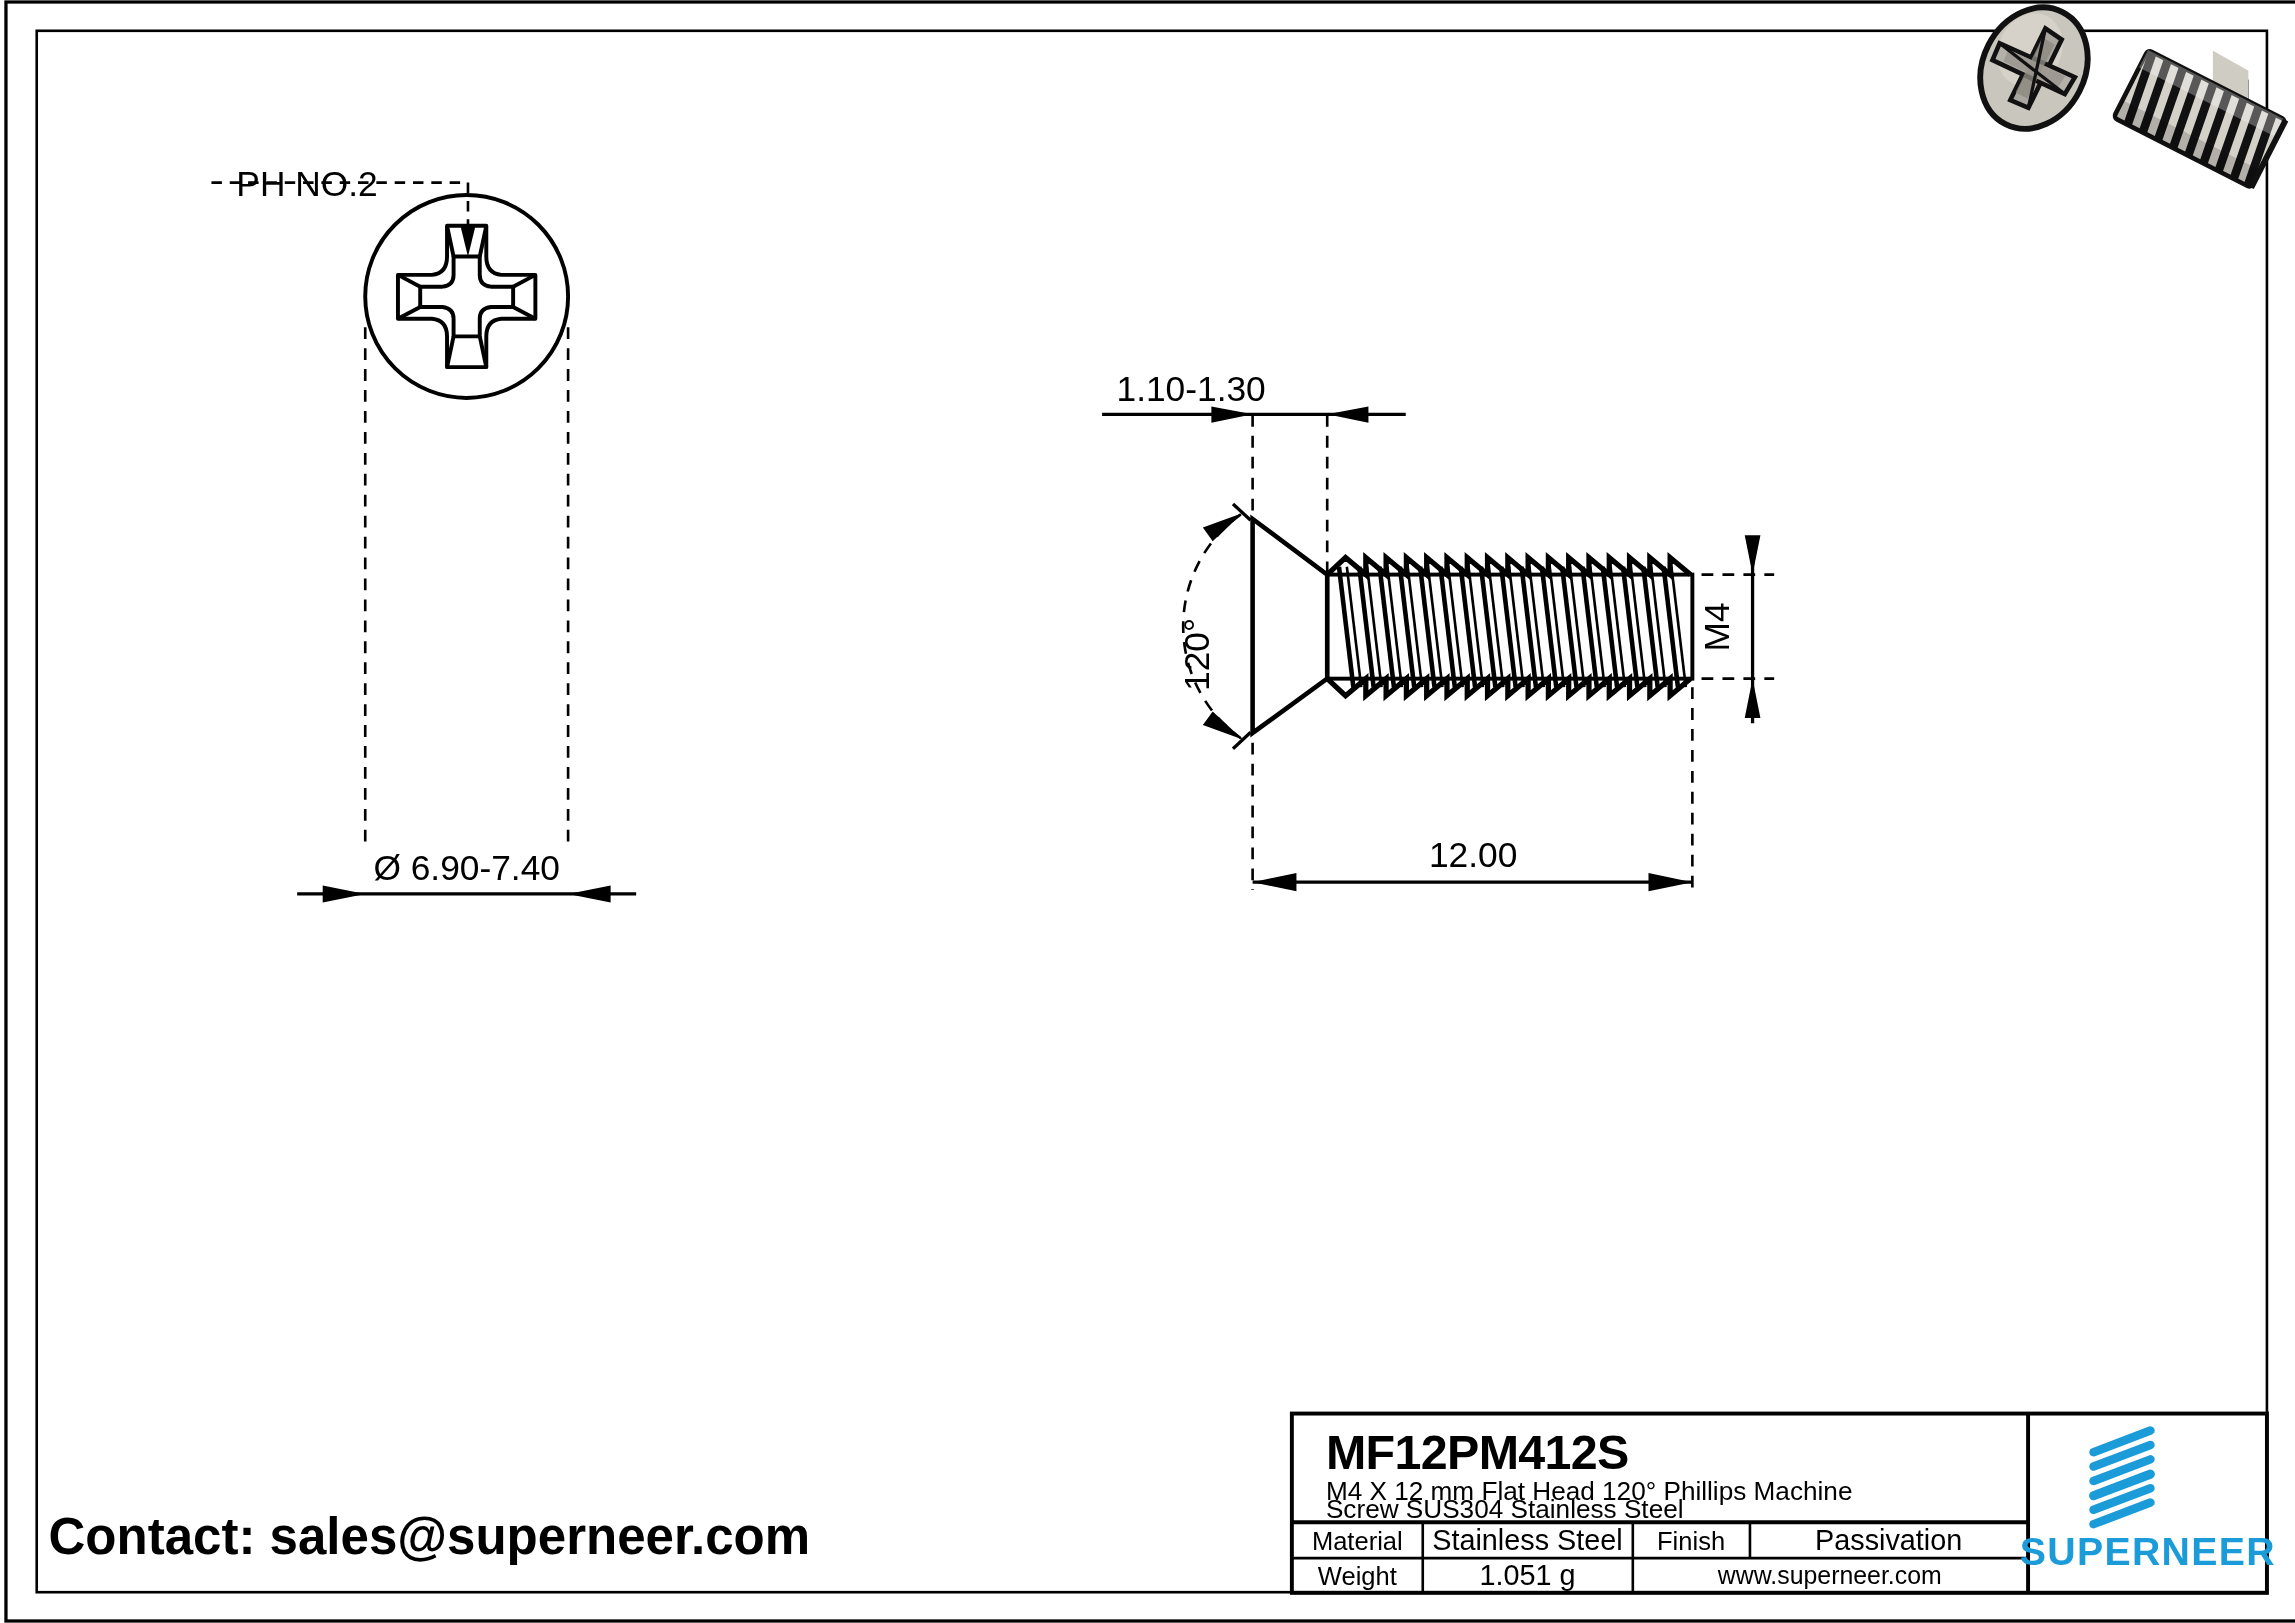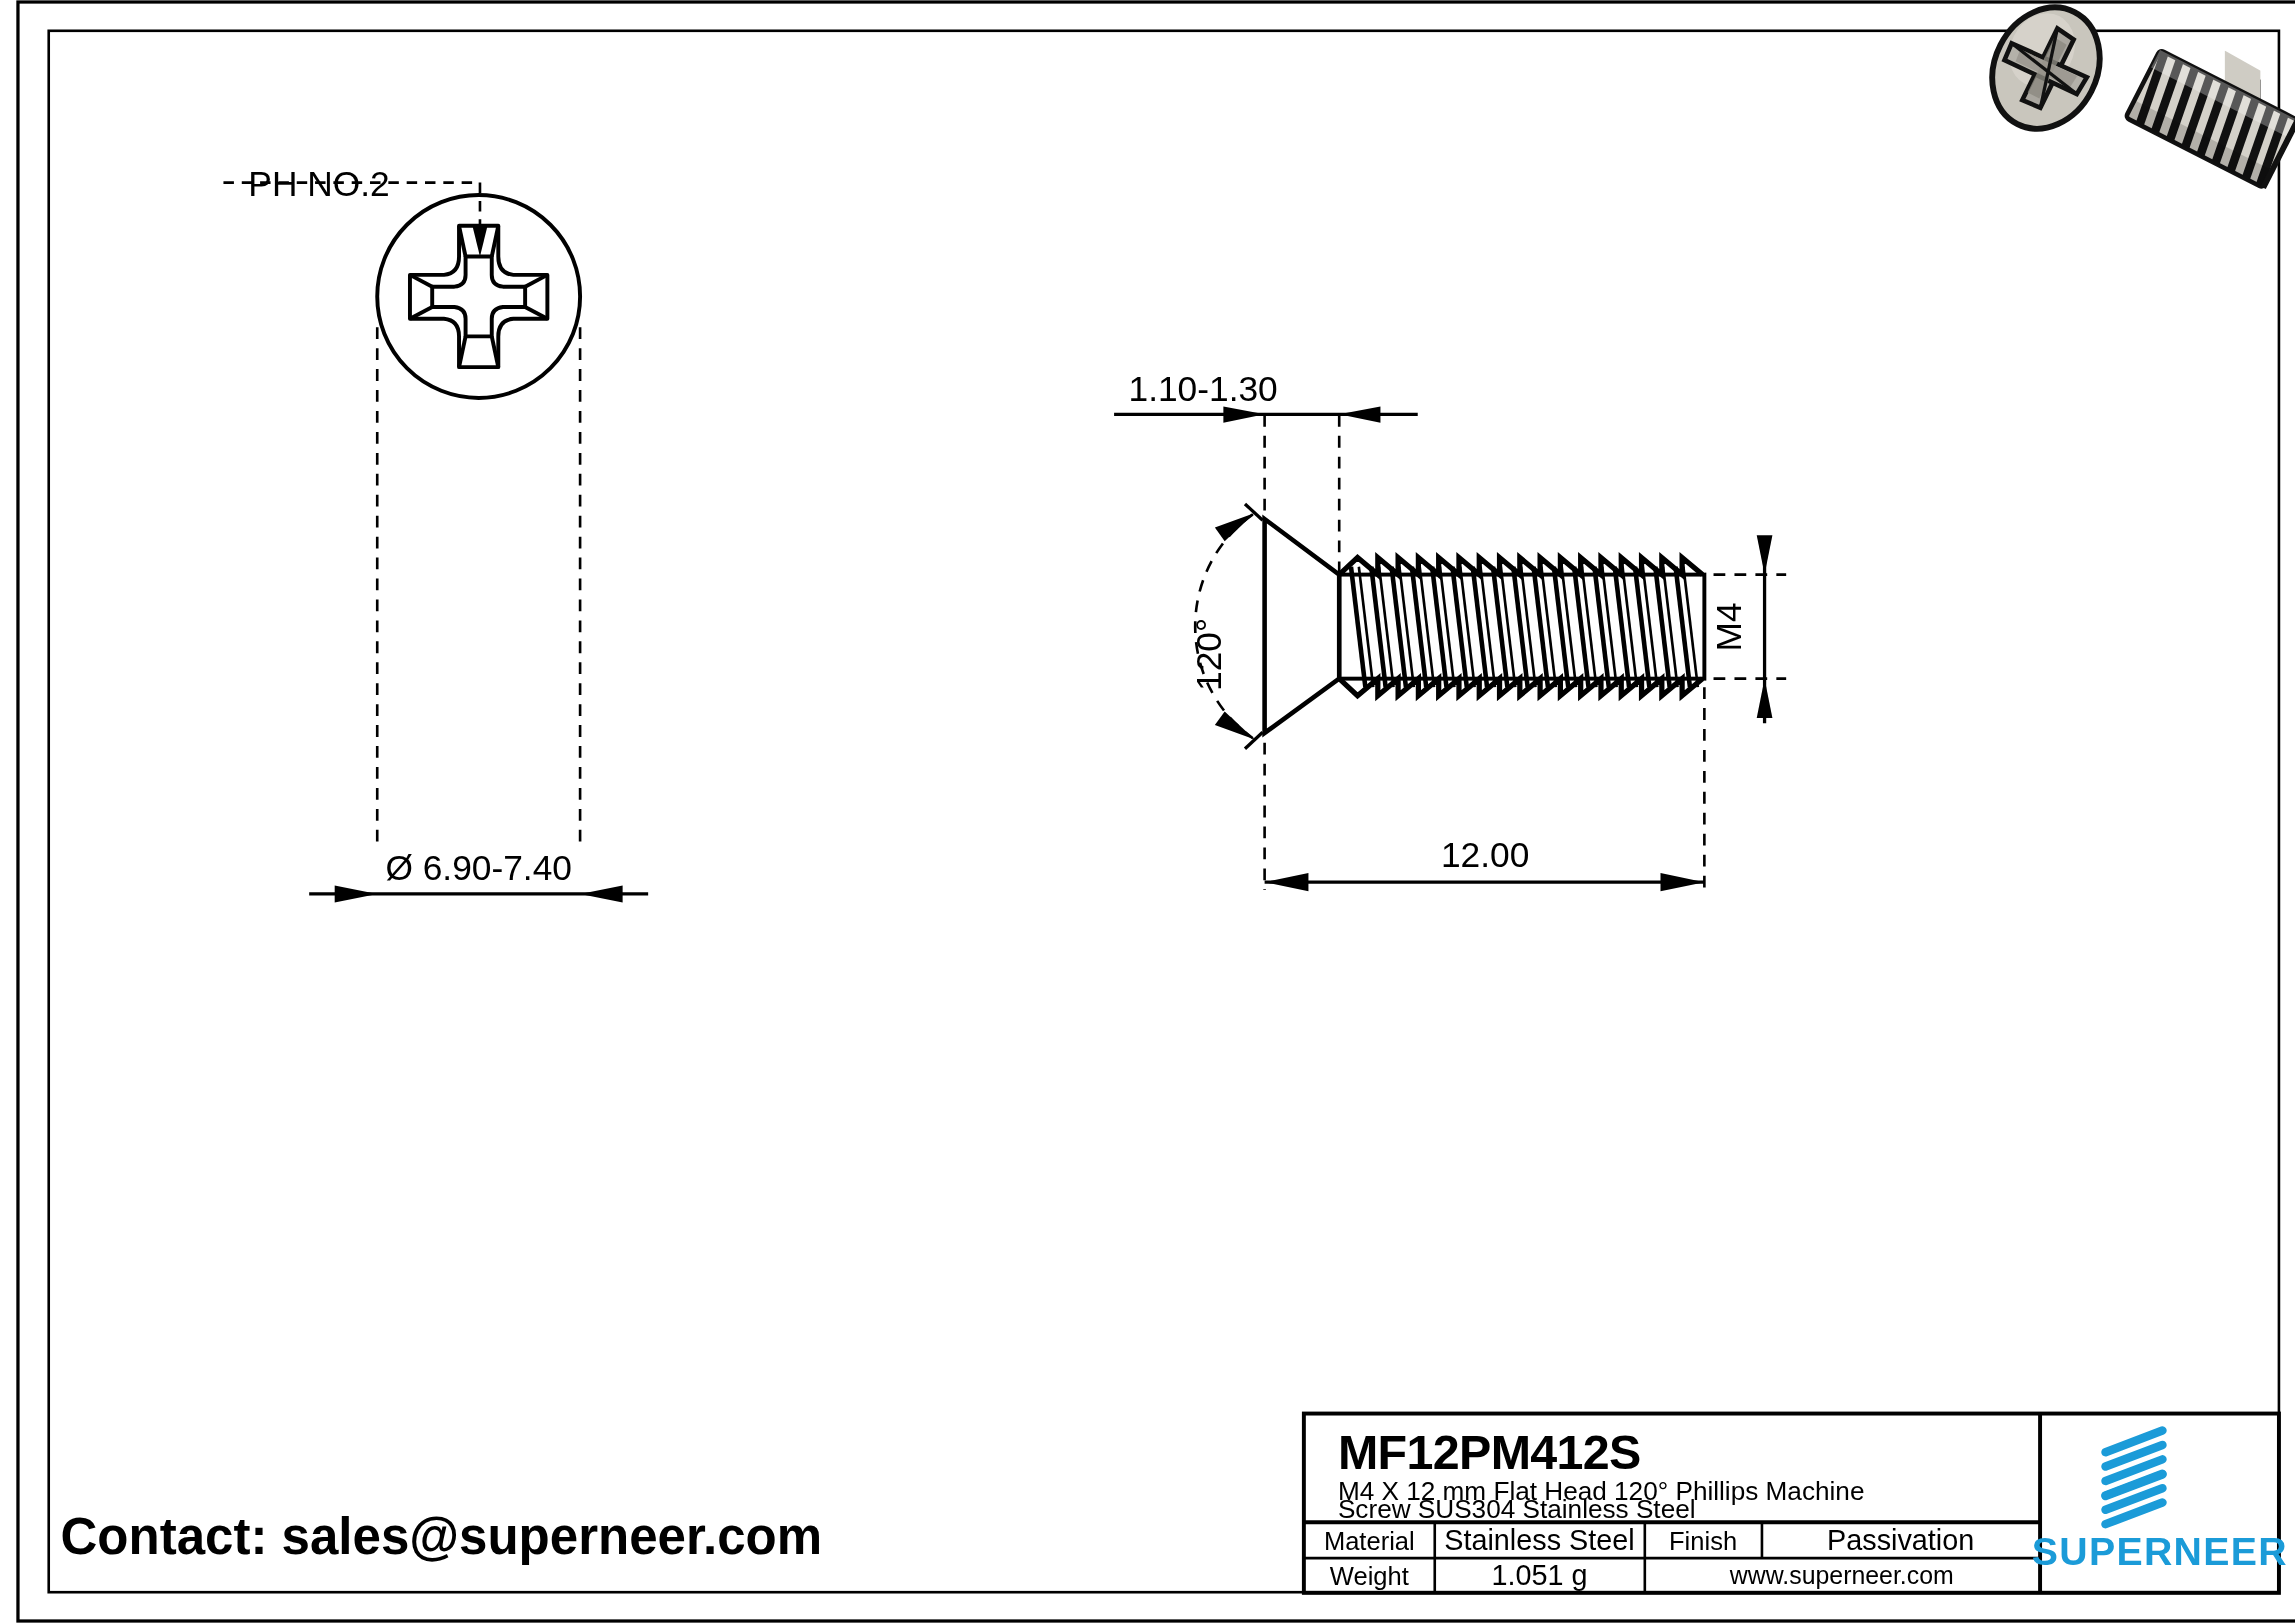--- a/index.html
+++ b/index.html
@@ -9,21 +9,21 @@
   }
   body {
     width: 2295px;
     height: 1623px;
     position: relative;
     font-family: "Liberation Sans", sans-serif;
     overflow: hidden;
   }
   #sheet {
     position: absolute;
-    left: 16px; top: 0;
+    left: 4px; top: 0;
     width: 1903px;
     height: 1623px;
   }
   svg.layer {
     position: absolute;
     left: 0; top: 0;
     width: 2295px;
     height: 1623px;
     overflow: visible;
   }

